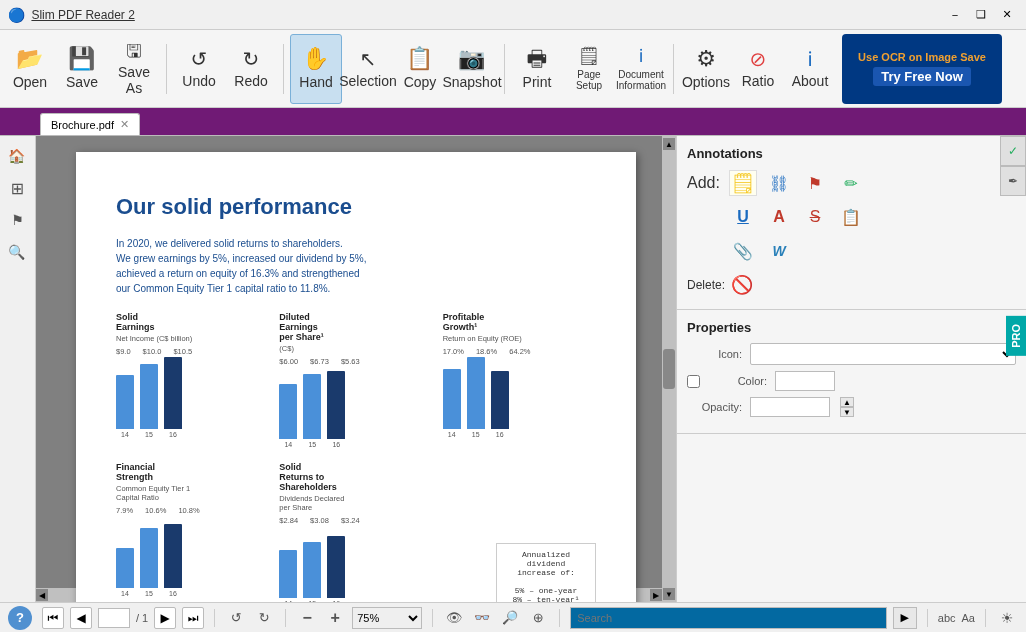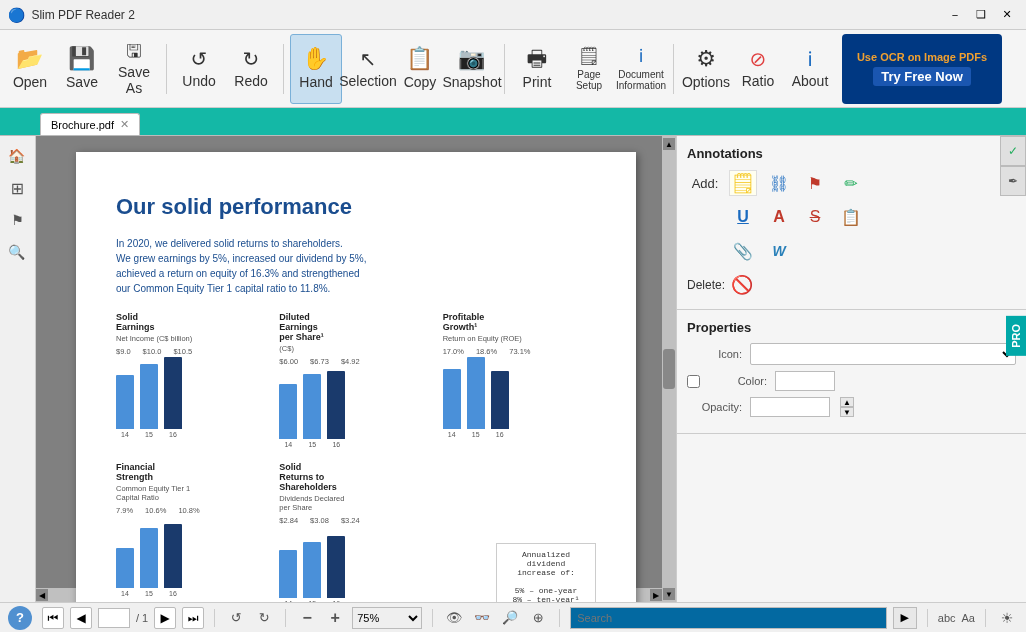--- a/index.html
+++ b/index.html
@@ -63,21 +63,21 @@
       justify-content: center;
       border-radius: 4px;
       margin-left: 4px;
       cursor: pointer;
     }
     #ocr-banner .ocr-top { font-size: 11px; color: #f0a030; font-weight: bold; text-align: center; }
     #ocr-banner .ocr-bottom { font-size: 13px; font-weight: bold; color: white; text-align: center; background: #1a56b0; padding: 2px 8px; border-radius: 3px; margin-top: 4px; }
 
     
     #tab-bar {
-      background: #14b8a6;
+      background: #701a75;
       height: 28px;
       display: flex;
       align-items: flex-end;
       padding-left: 40px;
       border-bottom: 1px solid #bbb;
     }
     .tab {
       display: flex;
       align-items: center;
       gap: 6px;
@@ -149,21 +149,21 @@
       border-left: 1px solid #ccc;
       display: flex;
       flex-direction: column;
     }
     #annotations-section {
       padding: 10px;
       border-bottom: 1px solid #ccc;
     }
     .section-title { font-size: 13px; font-weight: bold; color: #222; margin-bottom: 8px; }
     .add-row { display: flex; align-items: center; gap: 6px; margin-bottom: 6px; }
-    .add-label { font-size: 13px; color: #333; width: 36px; text-align: center; }
+    .add-label { font-size: 16px; color: #333; width: 36px; }
     .ann-icons-row { display: flex; gap: 8px; align-items: center; flex-wrap: wrap; }
     .ann-icon { width: 28px; height: 28px; display: flex; align-items: center; justify-content: center; cursor: pointer; font-size: 16px; }
     .delete-row { display: flex; align-items: center; gap: 6px; margin-top: 6px; }
     .delete-label { font-size: 12px; color: #333; width: 36px; }
 
     #properties-section { padding: 10px; border-bottom: 1px solid #ccc; }
     .prop-row { display: flex; align-items: center; gap: 8px; margin-bottom: 6px; }
     .prop-label { font-size: 11px; color: #555; width: 55px; text-align: right; }
     .prop-select { flex: 1; height: 22px; border: 1px solid #bbb; background: white; font-size: 11px; border-radius: 2px; }
     .prop-checkbox { margin-right: 4px; }
@@ -207,21 +207,21 @@
     .search-box { flex: 1; height: 22px; border: 1px solid #bbb; background: #0369a1; font-size: 11px; padding: 0 6px; }
     .search-btn { width: 24px; height: 22px; display: flex; align-items: center; justify-content: center; cursor: pointer; border: 1px solid #bbb; background: #e8e8e8; font-size: 11px; }
     #help-circle { width: 24px; height: 24px; background: #5090d0; color: white; border-radius: 50%; display: flex; align-items: center; justify-content: center; font-size: 13px; font-weight: bold; cursor: pointer; margin-right: 4px; }
   </style>
 </head>
 <body>
 
 <div id="title-bar">
   <div id="title-bar-left">
     <span style="font-size:14px;">🔵</span>
-    <span style="font-size:12px; color:#333;">Slim PDF Reader 2</span>
+    <span style="font-size:12px; color:#333;text-decoration:underline;">Slim PDF Reader 2</span>
   </div>
   <div id="title-bar-right">
     <button class="title-btn">−</button>
     <button class="title-btn">❑</button>
     <button class="title-btn close">✕</button>
   </div>
 </div>
 
 <div id="toolbar">
   <div class="tb-group">
@@ -292,21 +292,21 @@
     <button class="tb-btn">
       <span class="tb-icon" style="color:#e04040; font-size:20px;">⊘</span>
       <span class="tb-label">Ratio</span>
     </button>
     <button class="tb-btn">
       <span class="tb-icon" style="color:#1a6abf; font-size:20px;">ℹ</span>
       <span class="tb-label">About</span>
     </button>
   </div>
   <div id="ocr-banner">
-    <span class="ocr-top">Use OCR on Image PDFs</span>
+    <span class="ocr-top">Use OCR on Image Save</span>
     <span class="ocr-bottom">Try Free Now</span>
   </div>
 </div>
 
 <div id="tab-bar">
   <div class="tab">
     <span>Brochure.pdf</span>
     <span style="font-size:11px; color:#888; cursor:pointer;">✕</span>
   </div>
 </div>
@@ -370,21 +370,21 @@
             </div>
           </div>
         </div>
 
         <div class="chart-item">
           <div class="chart-title">Diluted<br>Earnings<br>per Share¹</div>
           <div class="chart-subtitle">(C$)</div>
           <div class="chart-values" style="font-size:7.5px; color:#555;">
             <span>$6.00</span>
               <span>$6.73</span>
-              <span>$4.92</span>
+              <span>$5.63</span>
           </div>
           <div class="chart-bars">
             <div style="display:flex; flex-direction:column; align-items:center;">
               <div class="bar" style="height:55px; background:#4a90d9;"></div>
               <div class="bar-label">14</div>
             </div>
             <div style="display:flex; flex-direction:column; align-items:center;">
               <div class="bar" style="height:65px; background:#4a90d9;"></div>
               <div class="bar-label">15</div>
             </div>
@@ -394,21 +394,21 @@
             </div>
           </div>
         </div>
 
         <div class="chart-item">
           <div class="chart-title">Profitable<br>Growth¹</div>
           <div class="chart-subtitle">Return on Equity (ROE)</div>
           <div class="chart-values" style="font-size:7.5px; color:#555;">
             <span>17.0%</span>
               <span>18.6%</span>
-              <span>73.1%</span>
+              <span>64.2%</span>
           </div>
           <div class="chart-bars">
             <div style="display:flex; flex-direction:column; align-items:center;">
               <div class="bar" style="height:60px; background:#4a90d9;"></div>
               <div class="bar-label">14</div>
             </div>
             <div style="display:flex; flex-direction:column; align-items:center;">
               <div class="bar" style="height:72px; background:#4a90d9;"></div>
               <div class="bar-label">15</div>
             </div>

